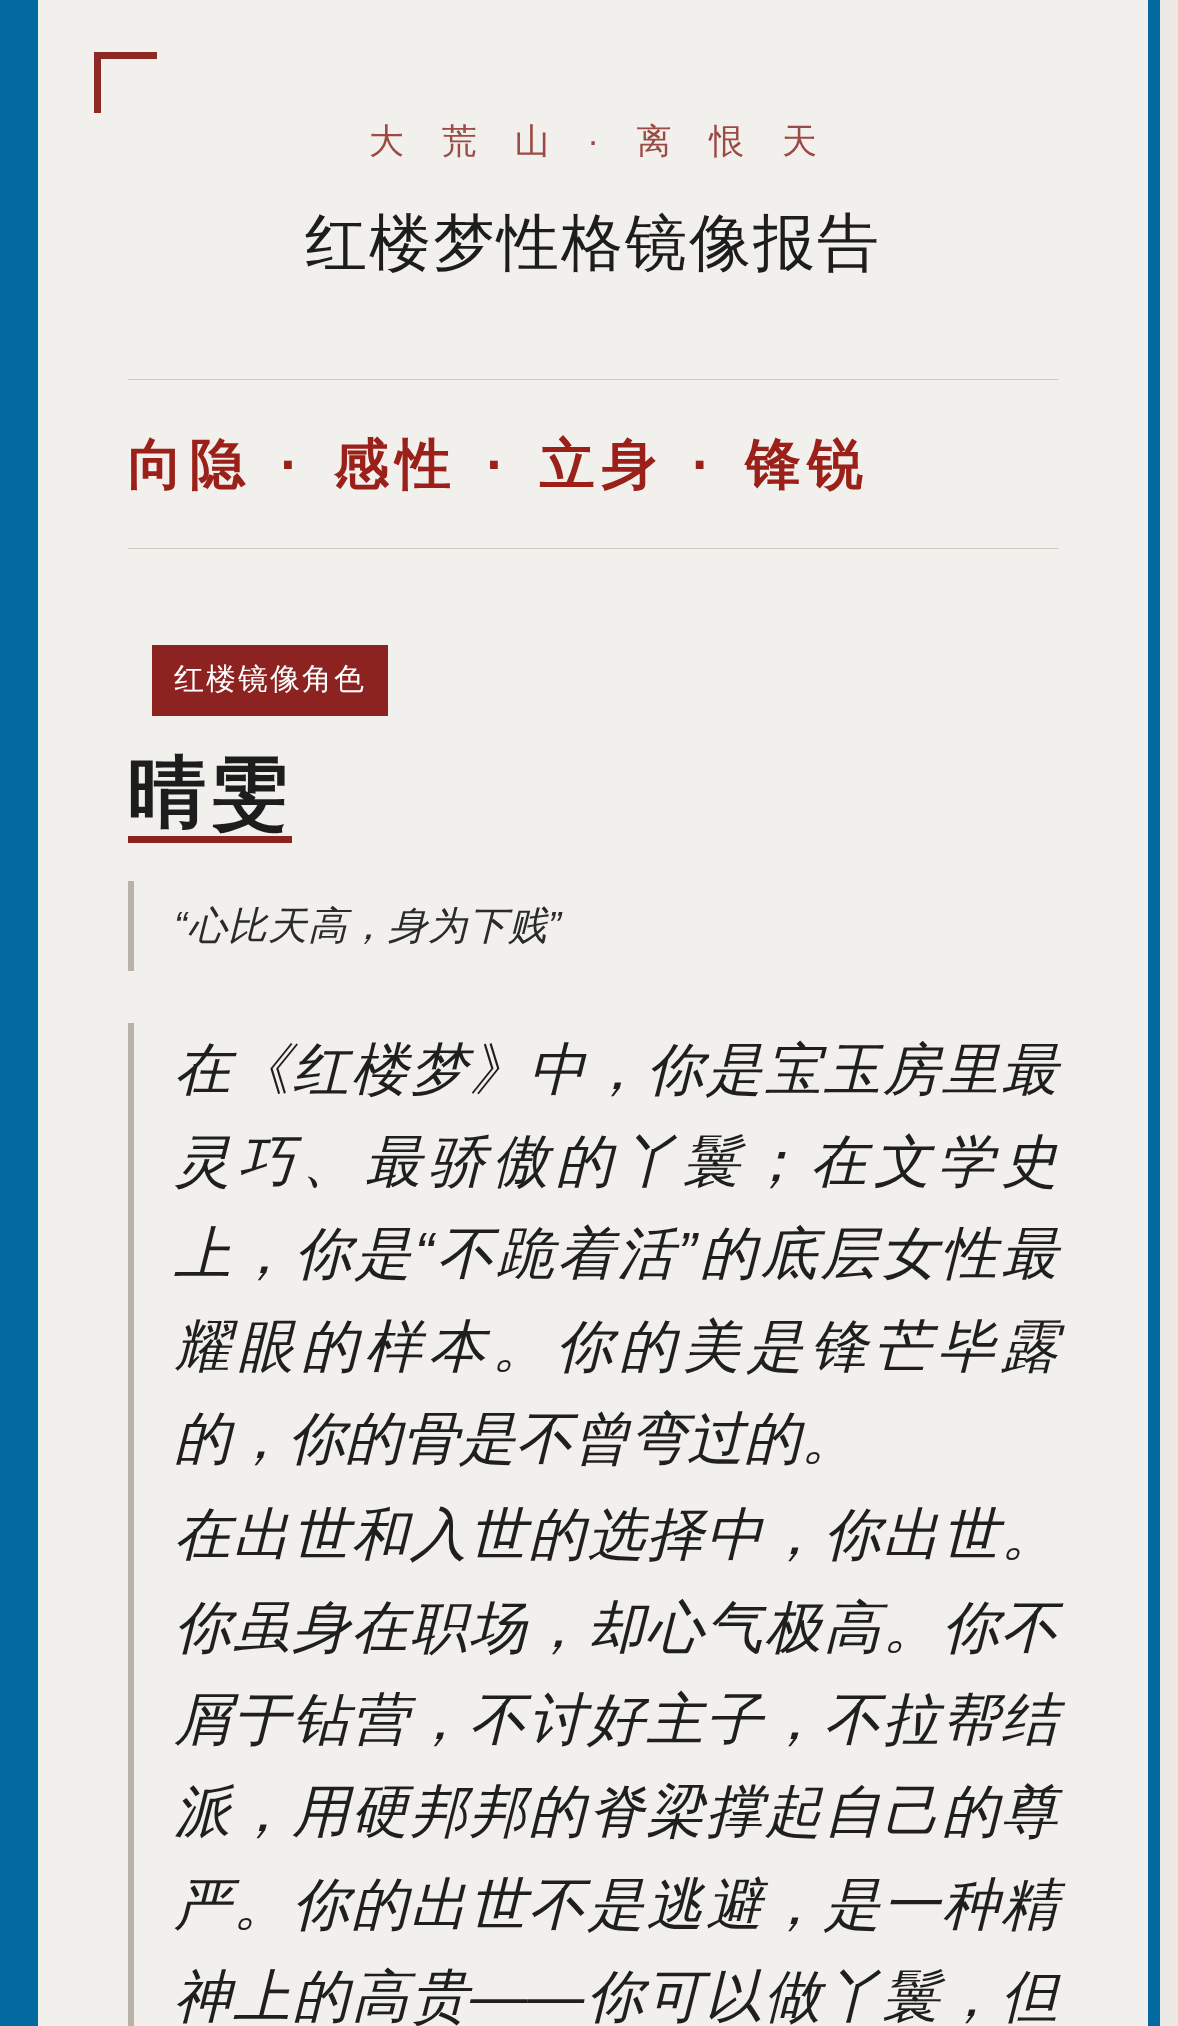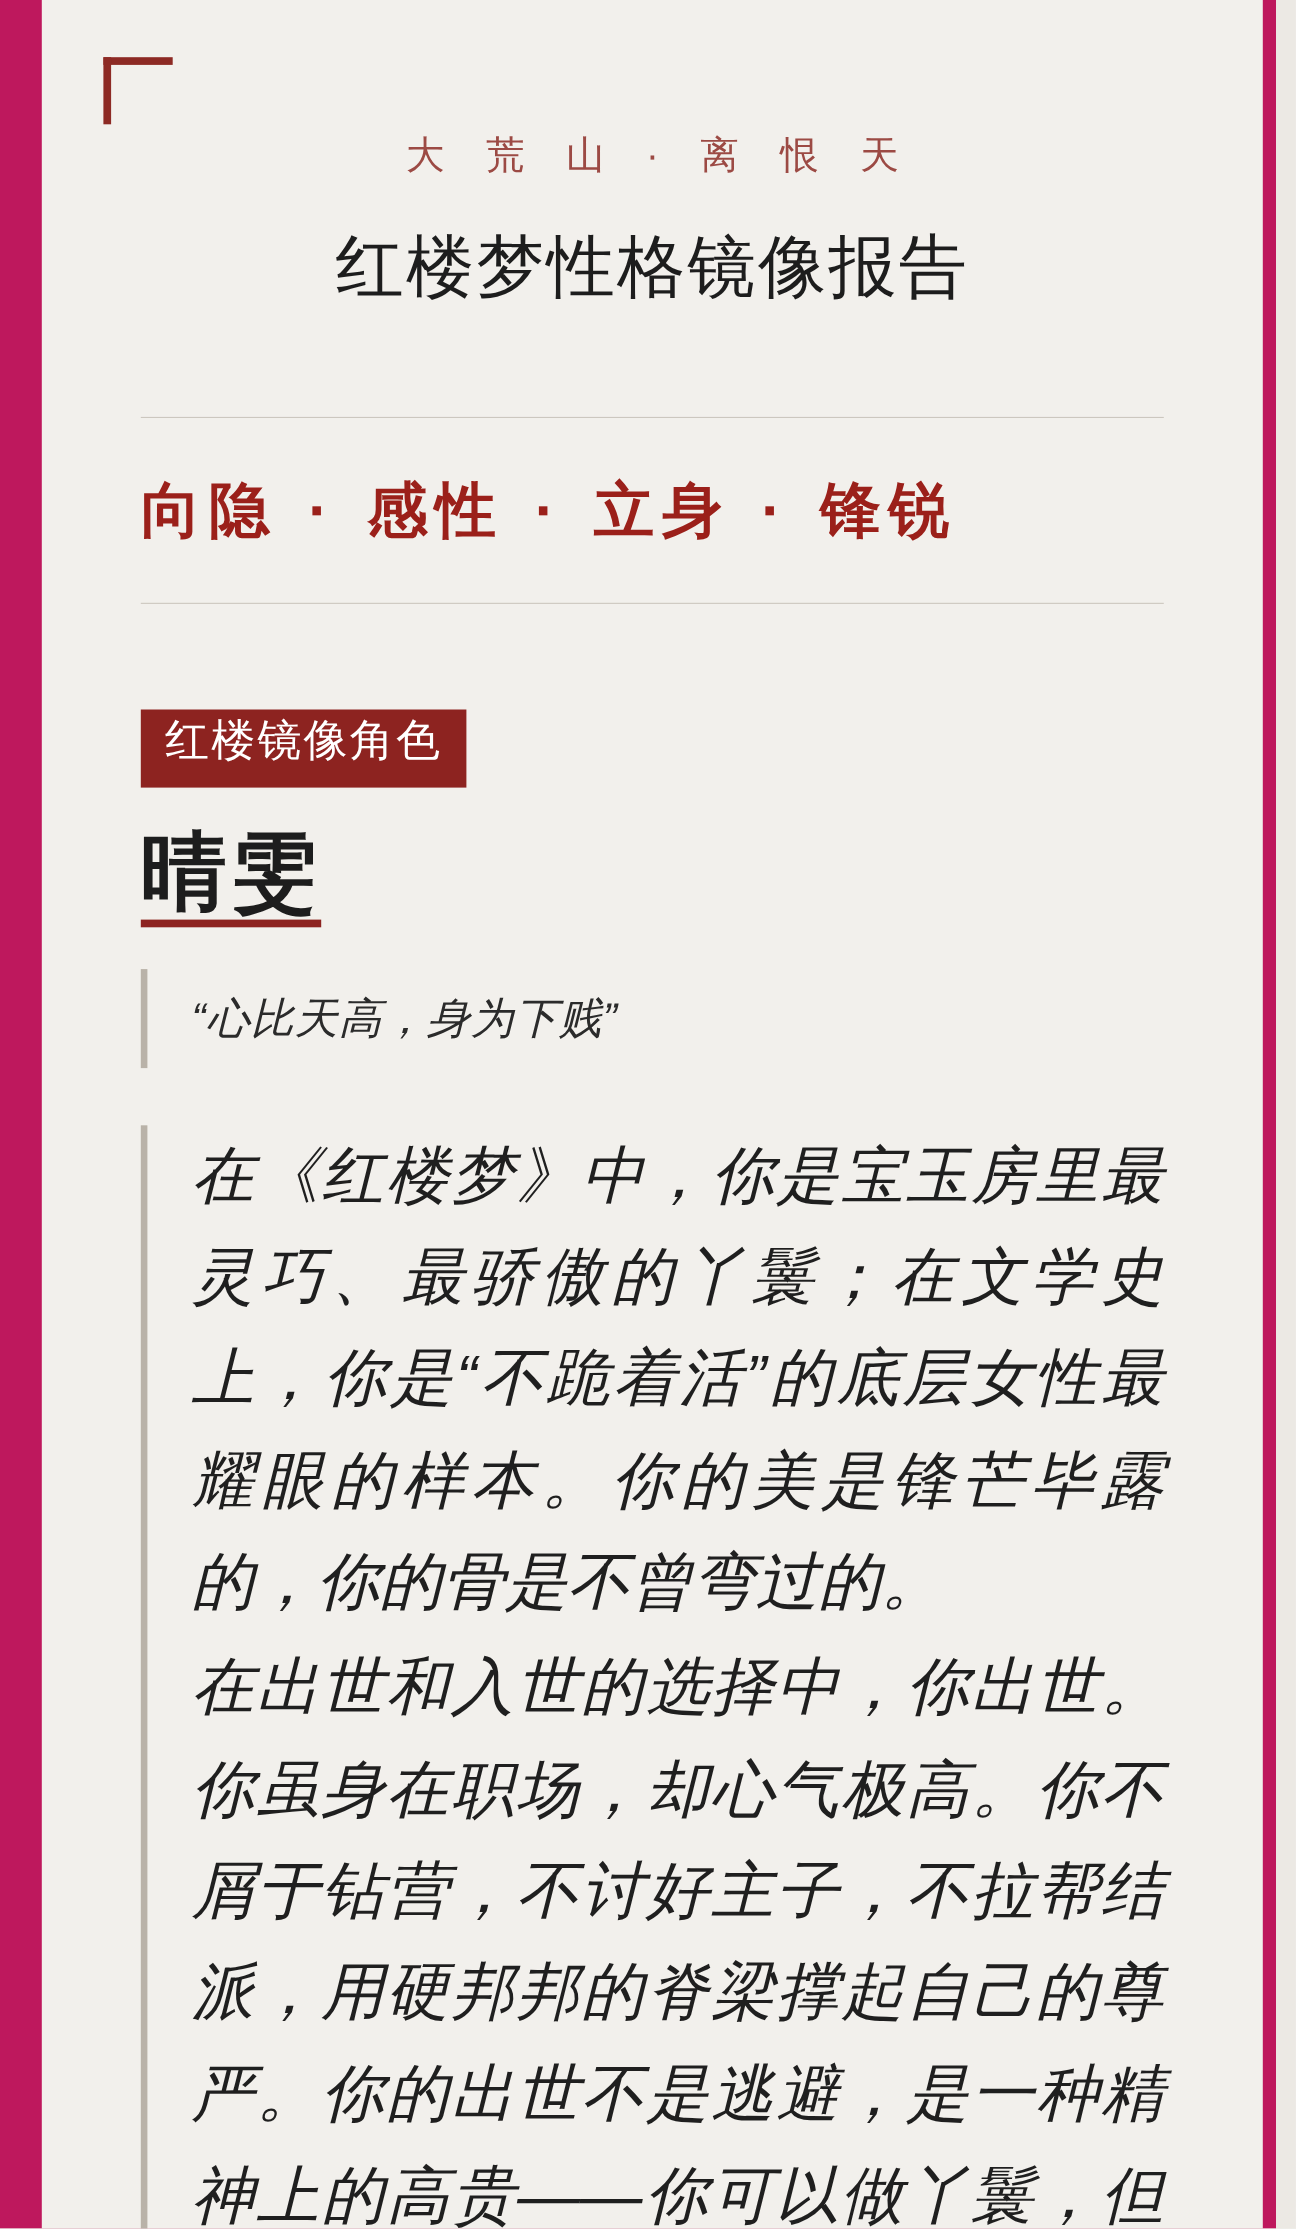--- a/index.html
+++ b/index.html
@@ -11,21 +11,21 @@
     min-height: 2026px;
     background: #ece9e4;
     font-family: "Liberation Sans", sans-serif;
   }
   .page {
     position: relative;
     width: 1160px;
     min-height: 2026px;
     box-sizing: border-box;
     padding: 0;
-    background: #be185d;
+    background: #0369a1;
   }
   .sheet {
     position: absolute;
     left: 38px;
     top: 0;
     width: 1110px;
     min-height: 2026px;
     background: #f2f0ec;
     box-sizing: border-box;
   }
@@ -74,23 +74,24 @@
     padding: 0 6px;
   }
   .section {
     margin-top: 96px;
     padding: 0 90px 0 90px;
   }
   .badge {
     display: inline-block;
     background: #8d2320;
     color: #ffffff;
-    font-size: 40px;
+    font-size: 30px;
     letter-spacing: 2px;
-    padding: 0 22px 16px 22px;
+    padding: 14px 22px 16px 22px;
+    margin-left: 24px;
   }
   .role-name {
     margin-top: 34px;
     font-size: 78px;
     font-weight: 700;
     color: #1d1d1d;
     letter-spacing: 4px;
     line-height: 1.1;
     display: inline-block;
     padding-bottom: 0;

